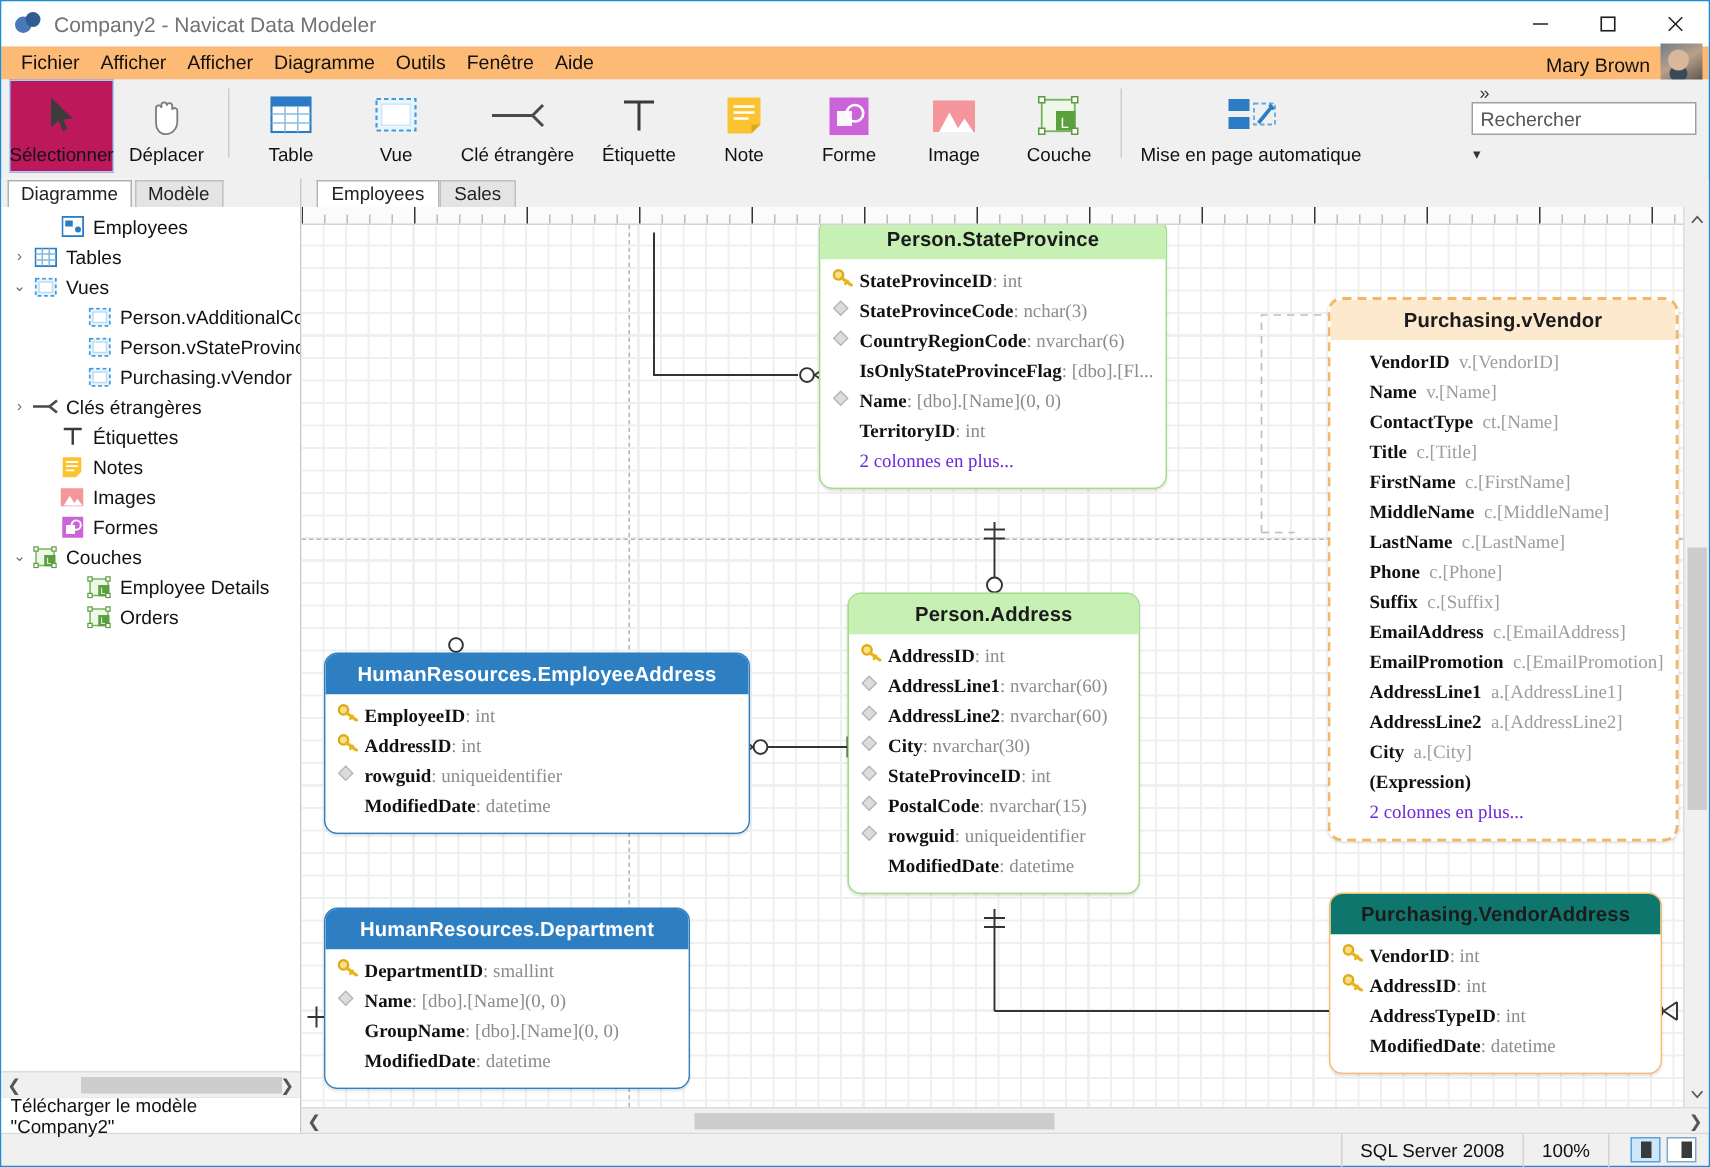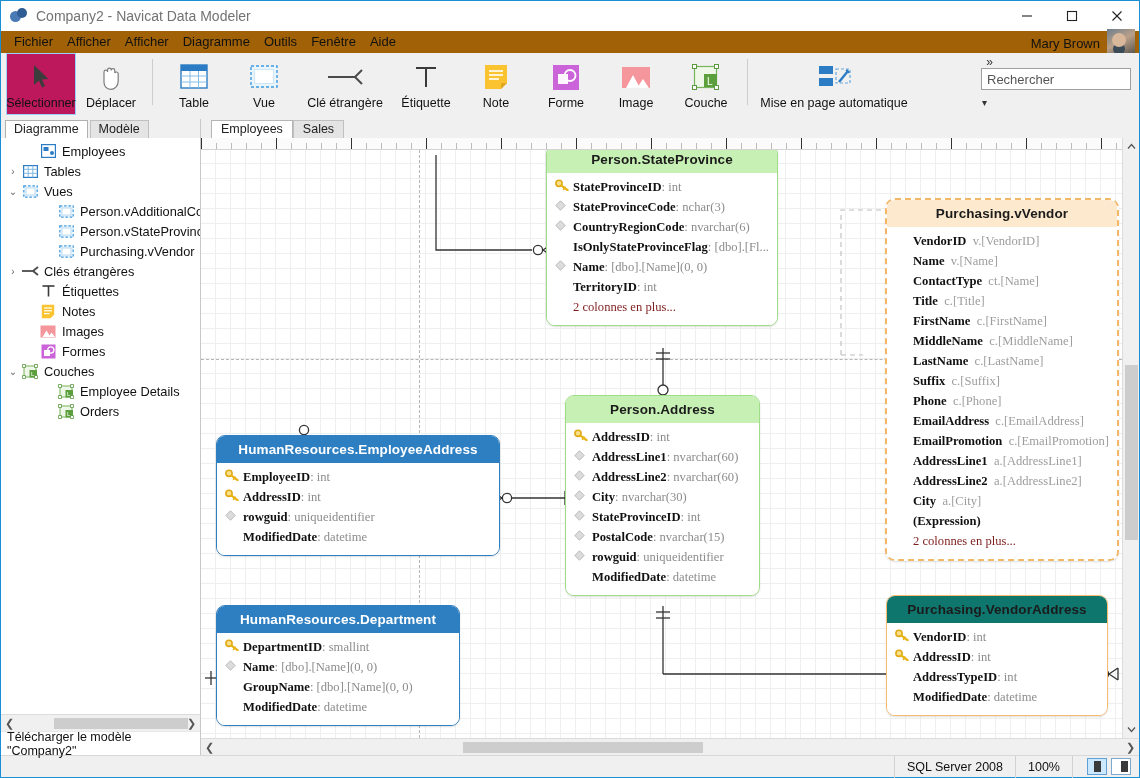--- a/index.html
+++ b/index.html
@@ -53,21 +53,21 @@
   .wc {
     width: 45px; height: 30px;
     display: flex; align-items: center; justify-content: center;
     font-size: 14px; color: #222;
   }
 
   
   .menubar {
     height: 22px;
     flex: 0 0 22px;
-    background: #a16207;
+    background: #fdba74;
     display: flex;
     align-items: center;
     padding-left: 6px;
     position: relative;
   }
   .menu-item {
     padding: 2px 7px;
     font-size: 13px;
     color: #111;
     line-height: 18px;
@@ -294,21 +294,21 @@
     display: flex; align-items: center;
     padding-left: 8px;
     font-size: 12.6px;
     white-space: nowrap;
   }
   .erow .rico { width: 18px; flex: 0 0 18px; display:flex; align-items:center; }
   .erow .rname { font-weight: bold; color: #111; }
   .erow .rtype { color: #8c8c8c; }
   .emore {
     height: 20px; display:flex; align-items:center;
-    padding-left: 26px; font-size: 12.6px; color: #7f1d1d;
+    padding-left: 26px; font-size: 12.6px; color: #6d28d9;
   }
 
   
   .e-green .ehead { background: #c7f0b4; color: #1b1b1b; }
   .e-green { border: 1.5px solid #9fdd86; }
   .e-blue .ehead { background: #2e7fc2; color: #fff; }
   .e-blue { border: 1.5px solid #2e7fc2; }
   .e-orange .ehead { background: #0f766e; color: #1b1b1b; }
   .e-orange { border: 1.5px solid #f7bd6d; }
   .e-viewbox {
@@ -929,27 +929,27 @@
                         <span class="rname">MiddleName</span>
                         <span class="rtype">&nbsp;&nbsp;c.[MiddleName]</span>
                       </div>
                       <div class="erow">
                         <span class="rico"></span>
                         <span class="rname">LastName</span>
                         <span class="rtype">&nbsp;&nbsp;c.[LastName]</span>
                       </div>
                       <div class="erow">
                         <span class="rico"></span>
+                        <span class="rname">Phone</span>
+                        <span class="rtype">&nbsp;&nbsp;c.[Phone]</span>
+                      </div>
+                      <div class="erow">
+                        <span class="rico"></span>
                         <span class="rname">Suffix</span>
                         <span class="rtype">&nbsp;&nbsp;c.[Suffix]</span>
-                      </div>
-                      <div class="erow">
-                        <span class="rico"></span>
-                        <span class="rname">Phone</span>
-                        <span class="rtype">&nbsp;&nbsp;c.[Phone]</span>
                       </div>
                       <div class="erow">
                         <span class="rico"></span>
                         <span class="rname">EmailAddress</span>
                         <span class="rtype">&nbsp;&nbsp;c.[EmailAddress]</span>
                       </div>
                       <div class="erow">
                         <span class="rico"></span>
                         <span class="rname">EmailPromotion</span>
                         <span class="rtype">&nbsp;&nbsp;c.[EmailPromotion]</span>

